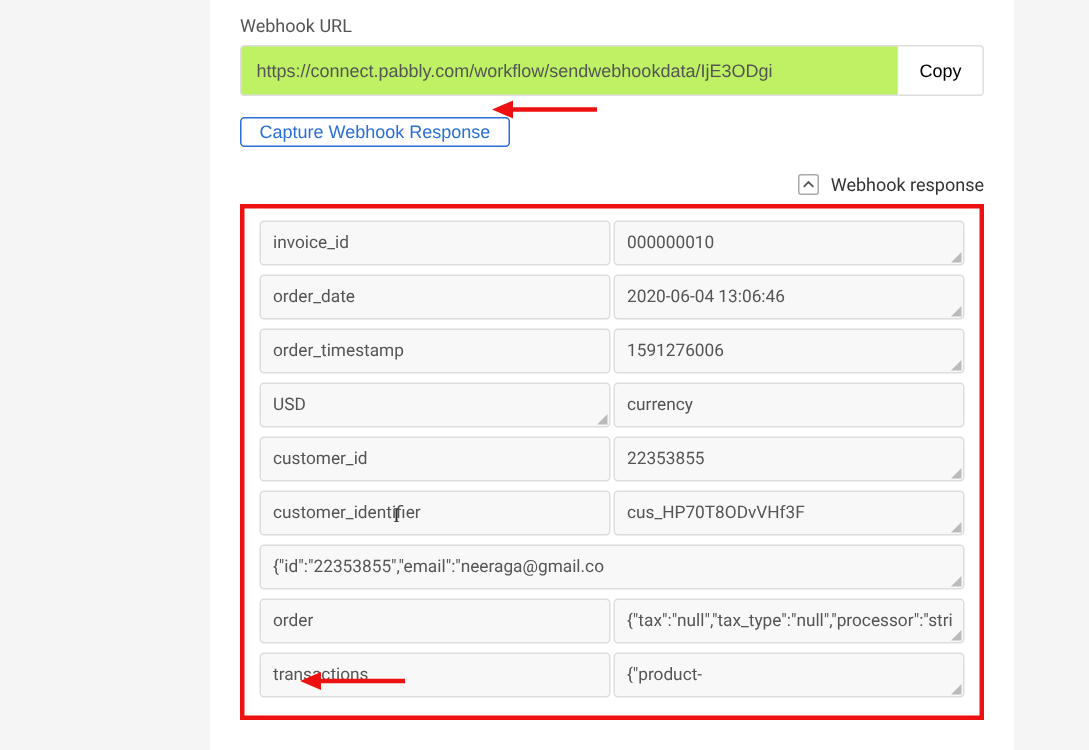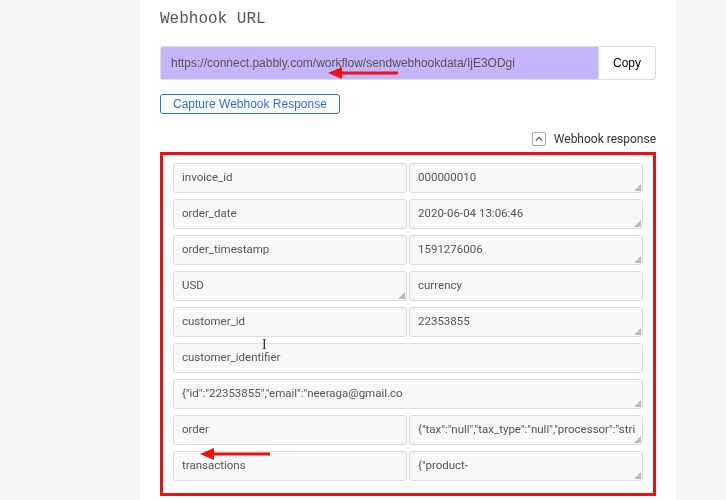--- a/index.html
+++ b/index.html
@@ -19,33 +19,32 @@
   }
   .card {
     position: absolute;
     left: 140px;
     top: 0;
     width: 536px;
     background: #fff;
     padding: 10px 20px 20px 20px;
   }
   .label {
-    font-size: 16px;
+    font-size: 12px;
     color: #555;
-    margin-bottom: 18px;
-    font-family: Liberation Mono, monospace;
+    margin-bottom: 6px;
   }
   .url-row {
     display: flex;
     margin-bottom: 14px;
   }
   .url-input {
     flex: 1;
     border: 1px solid #ddd;
-    background: #c4b5fd;
+    background: #bef264;
     padding: 8px 10px;
     font-size: 12px;
     color: #555;
     border-radius: 3px 0 0 3px;
     height: 34px;
   }
   .copy-btn {
     border: 1px solid #ddd;
     border-left: none;
     background: #fff;
@@ -171,20 +170,21 @@
         <div class="kv-row">
           <div class="kv-cell val">USD</div>
           <div class="kv-cell">currency</div>
         </div>
         <div class="kv-row">
           <div class="kv-cell">customer_id</div>
           <div class="kv-cell val">22353855</div>
         </div>
         <div class="kv-row">
           <div class="kv-cell">customer_identifier</div>
+          <div class="kv-cell val">cus_HP70T8ODvVHf3F</div>
         </div>
         <div class="kv-row">
           <div class="kv-cell val">{"id":"22353855","email":"neeraga@gmail.co</div>
         </div>
         <div class="kv-row">
           <div class="kv-cell">order</div>
           <div class="kv-cell val">{"tax":"null","tax_type":"null","processor":"stri</div>
         </div>
         <div class="kv-row">
           <div class="kv-cell">transactions</div>

